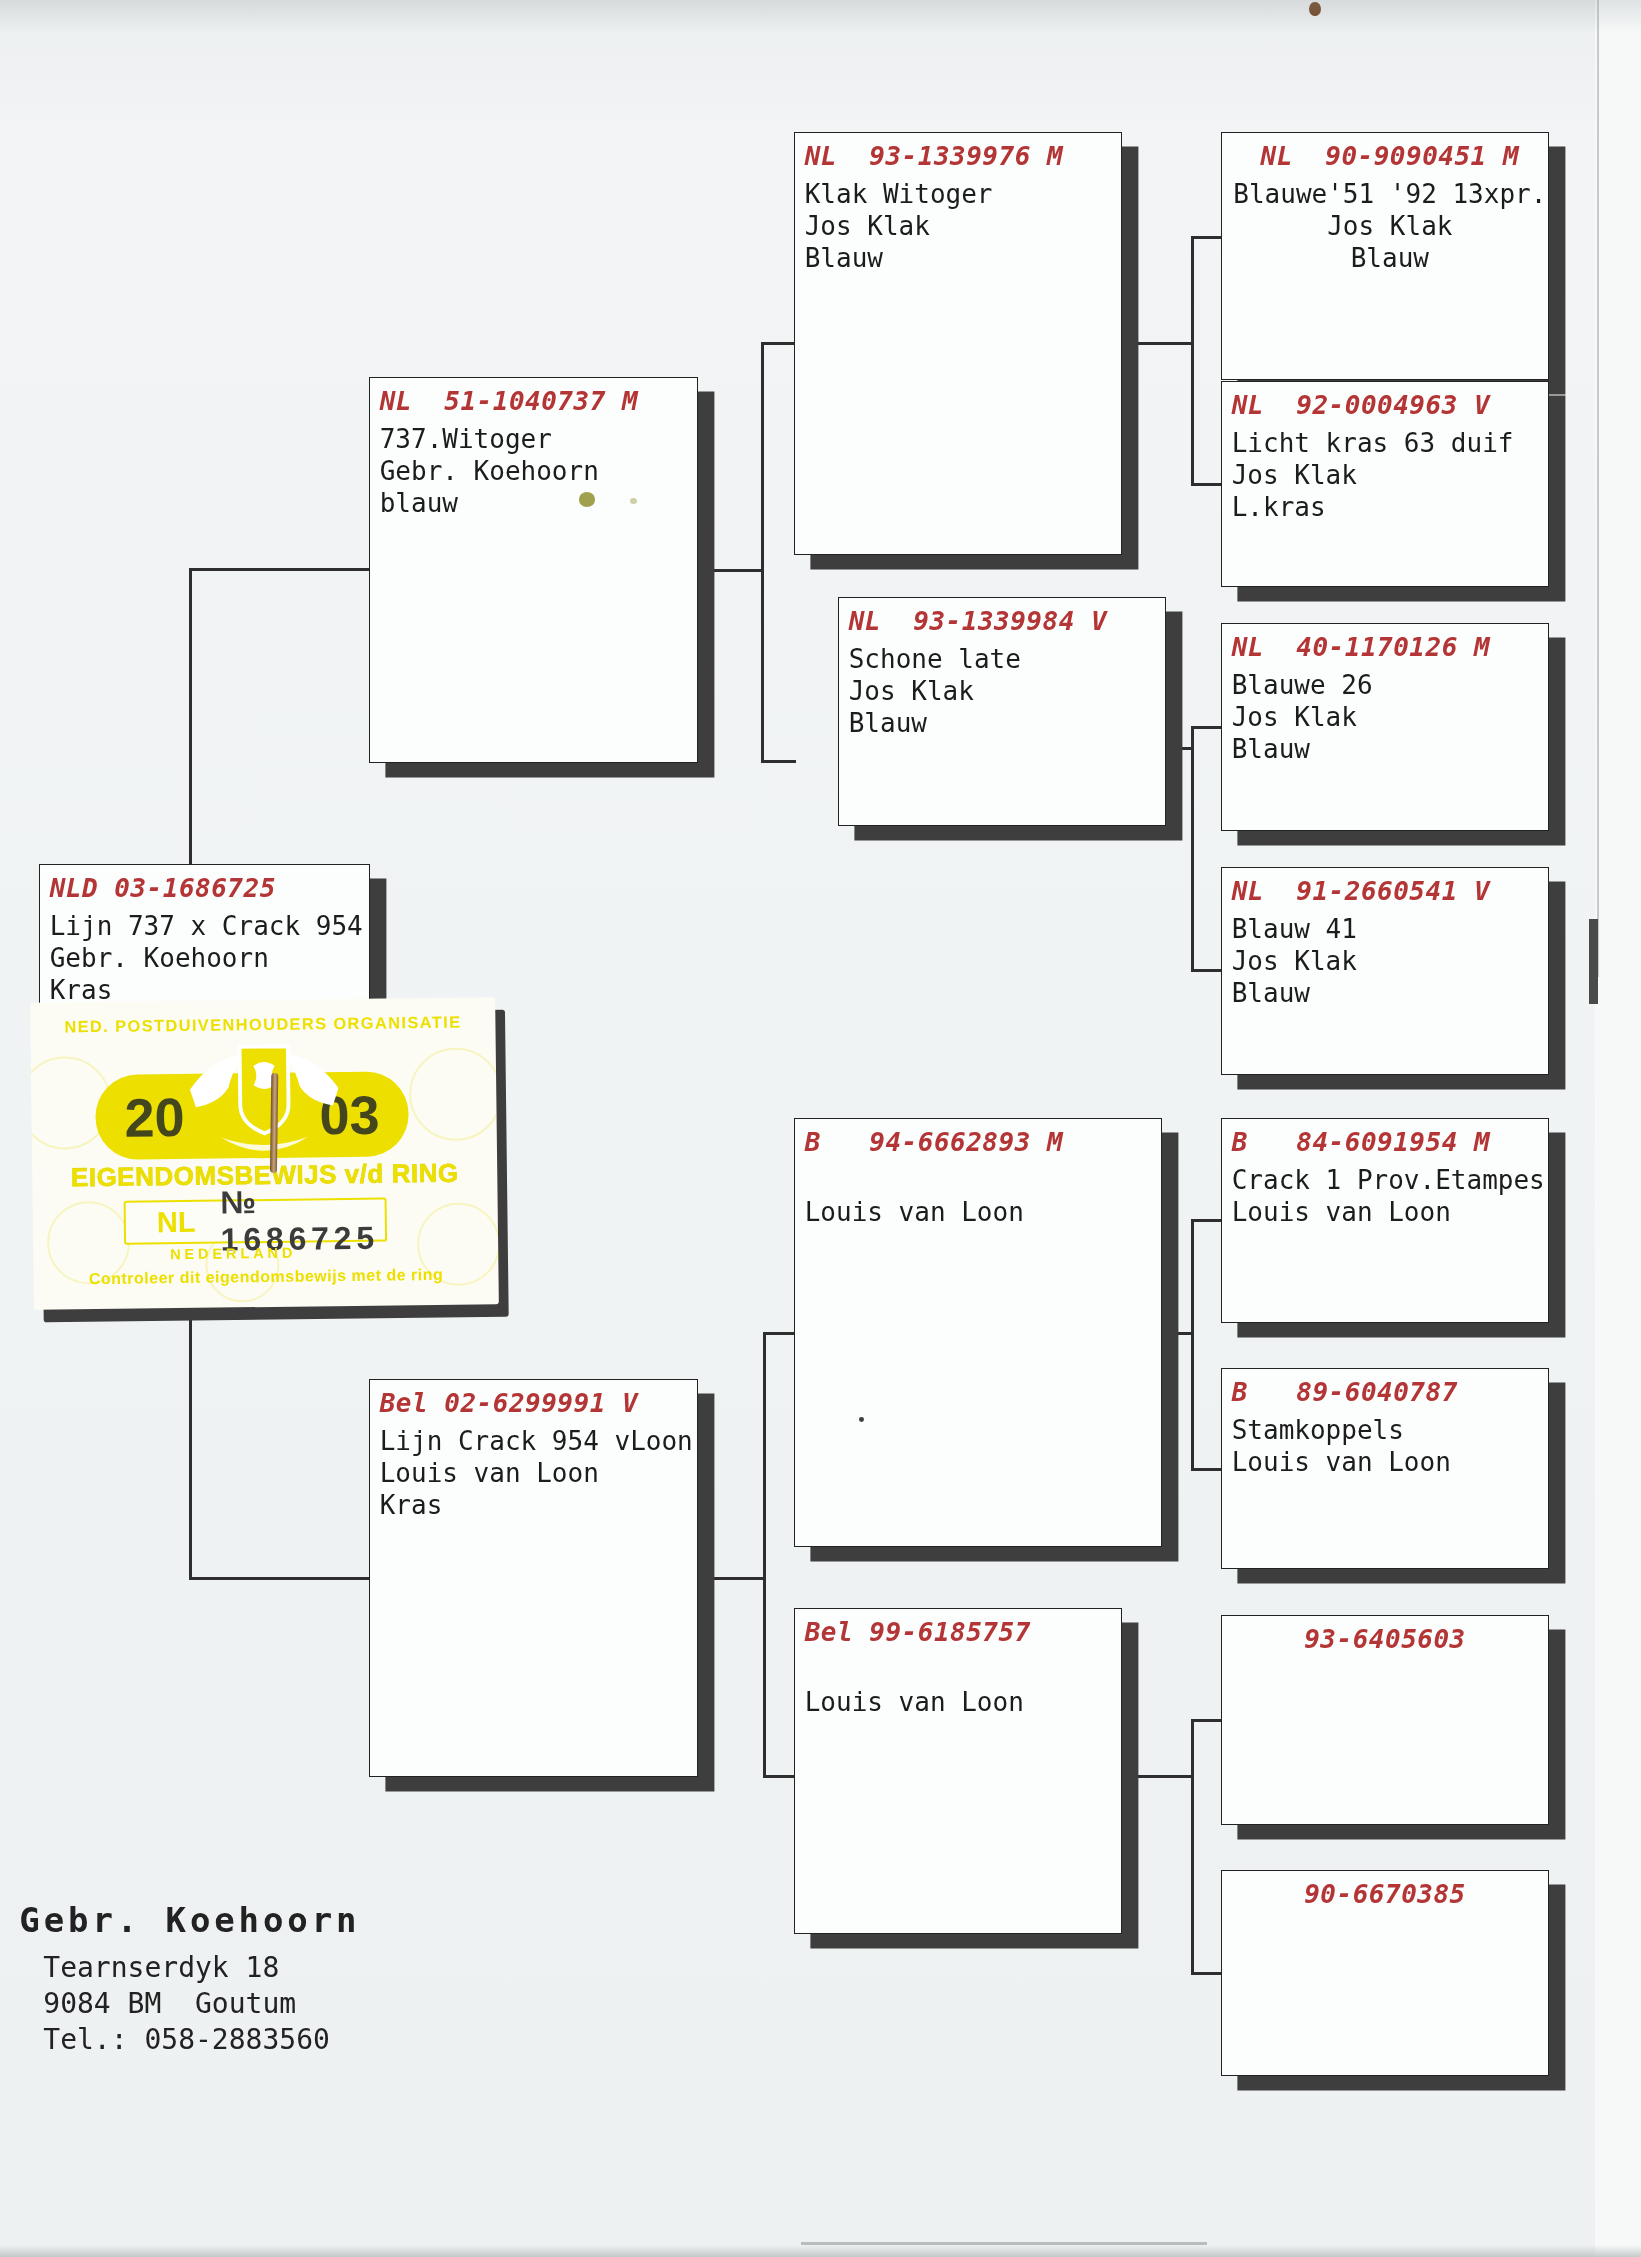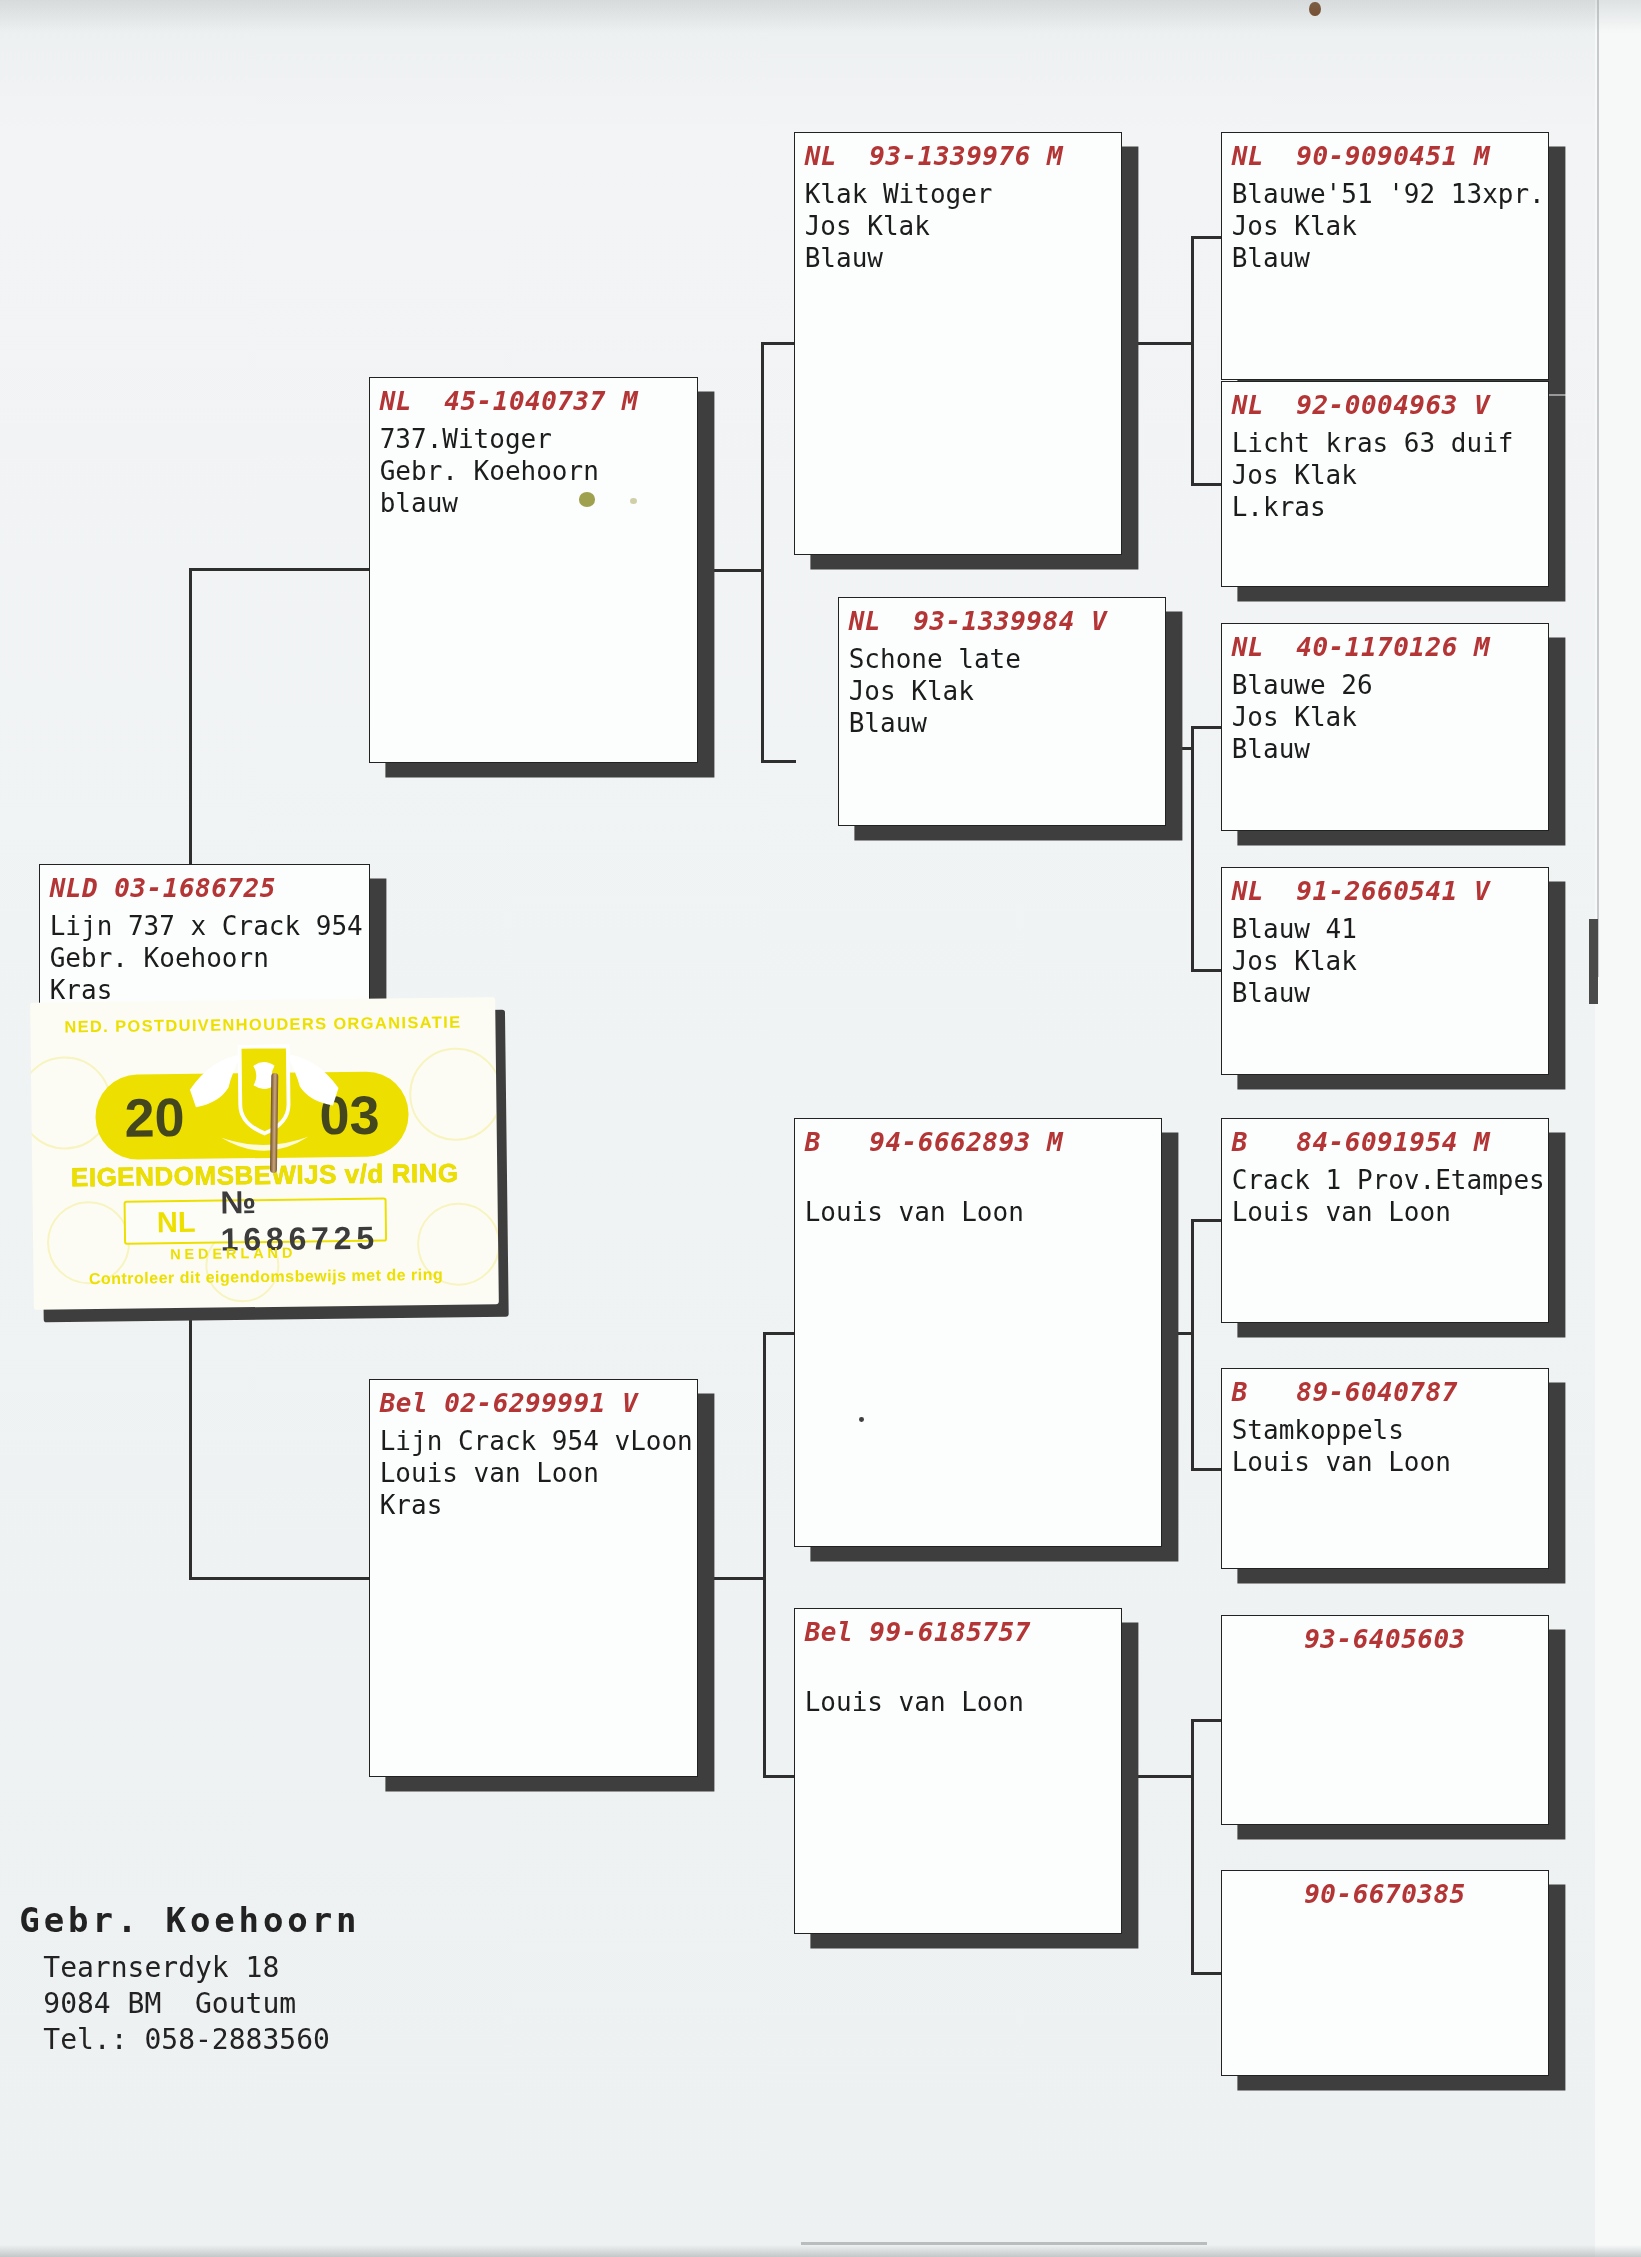--- a/index.html
+++ b/index.html
@@ -99,21 +99,21 @@
 
 
   <div class="pbox" style="left:39px;top:864px;width:331px;height:439px;">
     <div class="ring">NLD 03-1686725</div>
     <div class="bline">Lijn 737 x Crack 954</div>
     <div class="bline">Gebr. Koehoorn</div>
     <div class="bline">Kras</div>
   </div>
 
   <div class="pbox" style="left:369px;top:377px;width:329px;height:386px;">
-    <div class="ring">NL  45-1040737 M</div>
+    <div class="ring">NL  51-1040737 M</div>
     <div class="bline">737.Witoger</div>
     <div class="bline">Gebr. Koehoorn</div>
     <div class="bline">blauw</div>
   </div>
   <div class="pbox" style="left:369px;top:1379px;width:329px;height:398px;">
     <div class="ring">Bel 02-6299991 V</div>
     <div class="bline">Lijn Crack 954 vLoon</div>
     <div class="bline">Louis van Loon</div>
     <div class="bline">Kras</div>
   </div>
@@ -134,21 +134,21 @@
     <div class="ring">B   94-6662893 M</div>
     <div class="bline"></div>
     <div class="bline">Louis van Loon</div>
   </div>
   <div class="pbox" style="left:794px;top:1608px;width:328px;height:326px;">
     <div class="ring">Bel 99-6185757</div>
     <div class="bline"></div>
     <div class="bline">Louis van Loon</div>
   </div>
 
-  <div class="pbox" style="left:1221px;top:132px;width:328px;height:248px;">
+  <div class="pbox" style="left:1221px;top:132px;width:328px;height:248px;text-align:center;">
     <div class="ring">NL  90-9090451 M</div>
     <div class="bline">Blauwe'51 '92 13xpr.</div>
     <div class="bline">Jos Klak</div>
     <div class="bline">Blauw</div>
   </div>
   <div class="pbox" style="left:1221px;top:381px;width:328px;height:206px;">
     <div class="ring">NL  92-0004963 V</div>
     <div class="bline">Licht kras 63 duif</div>
     <div class="bline">Jos Klak</div>
     <div class="bline">L.kras</div>

